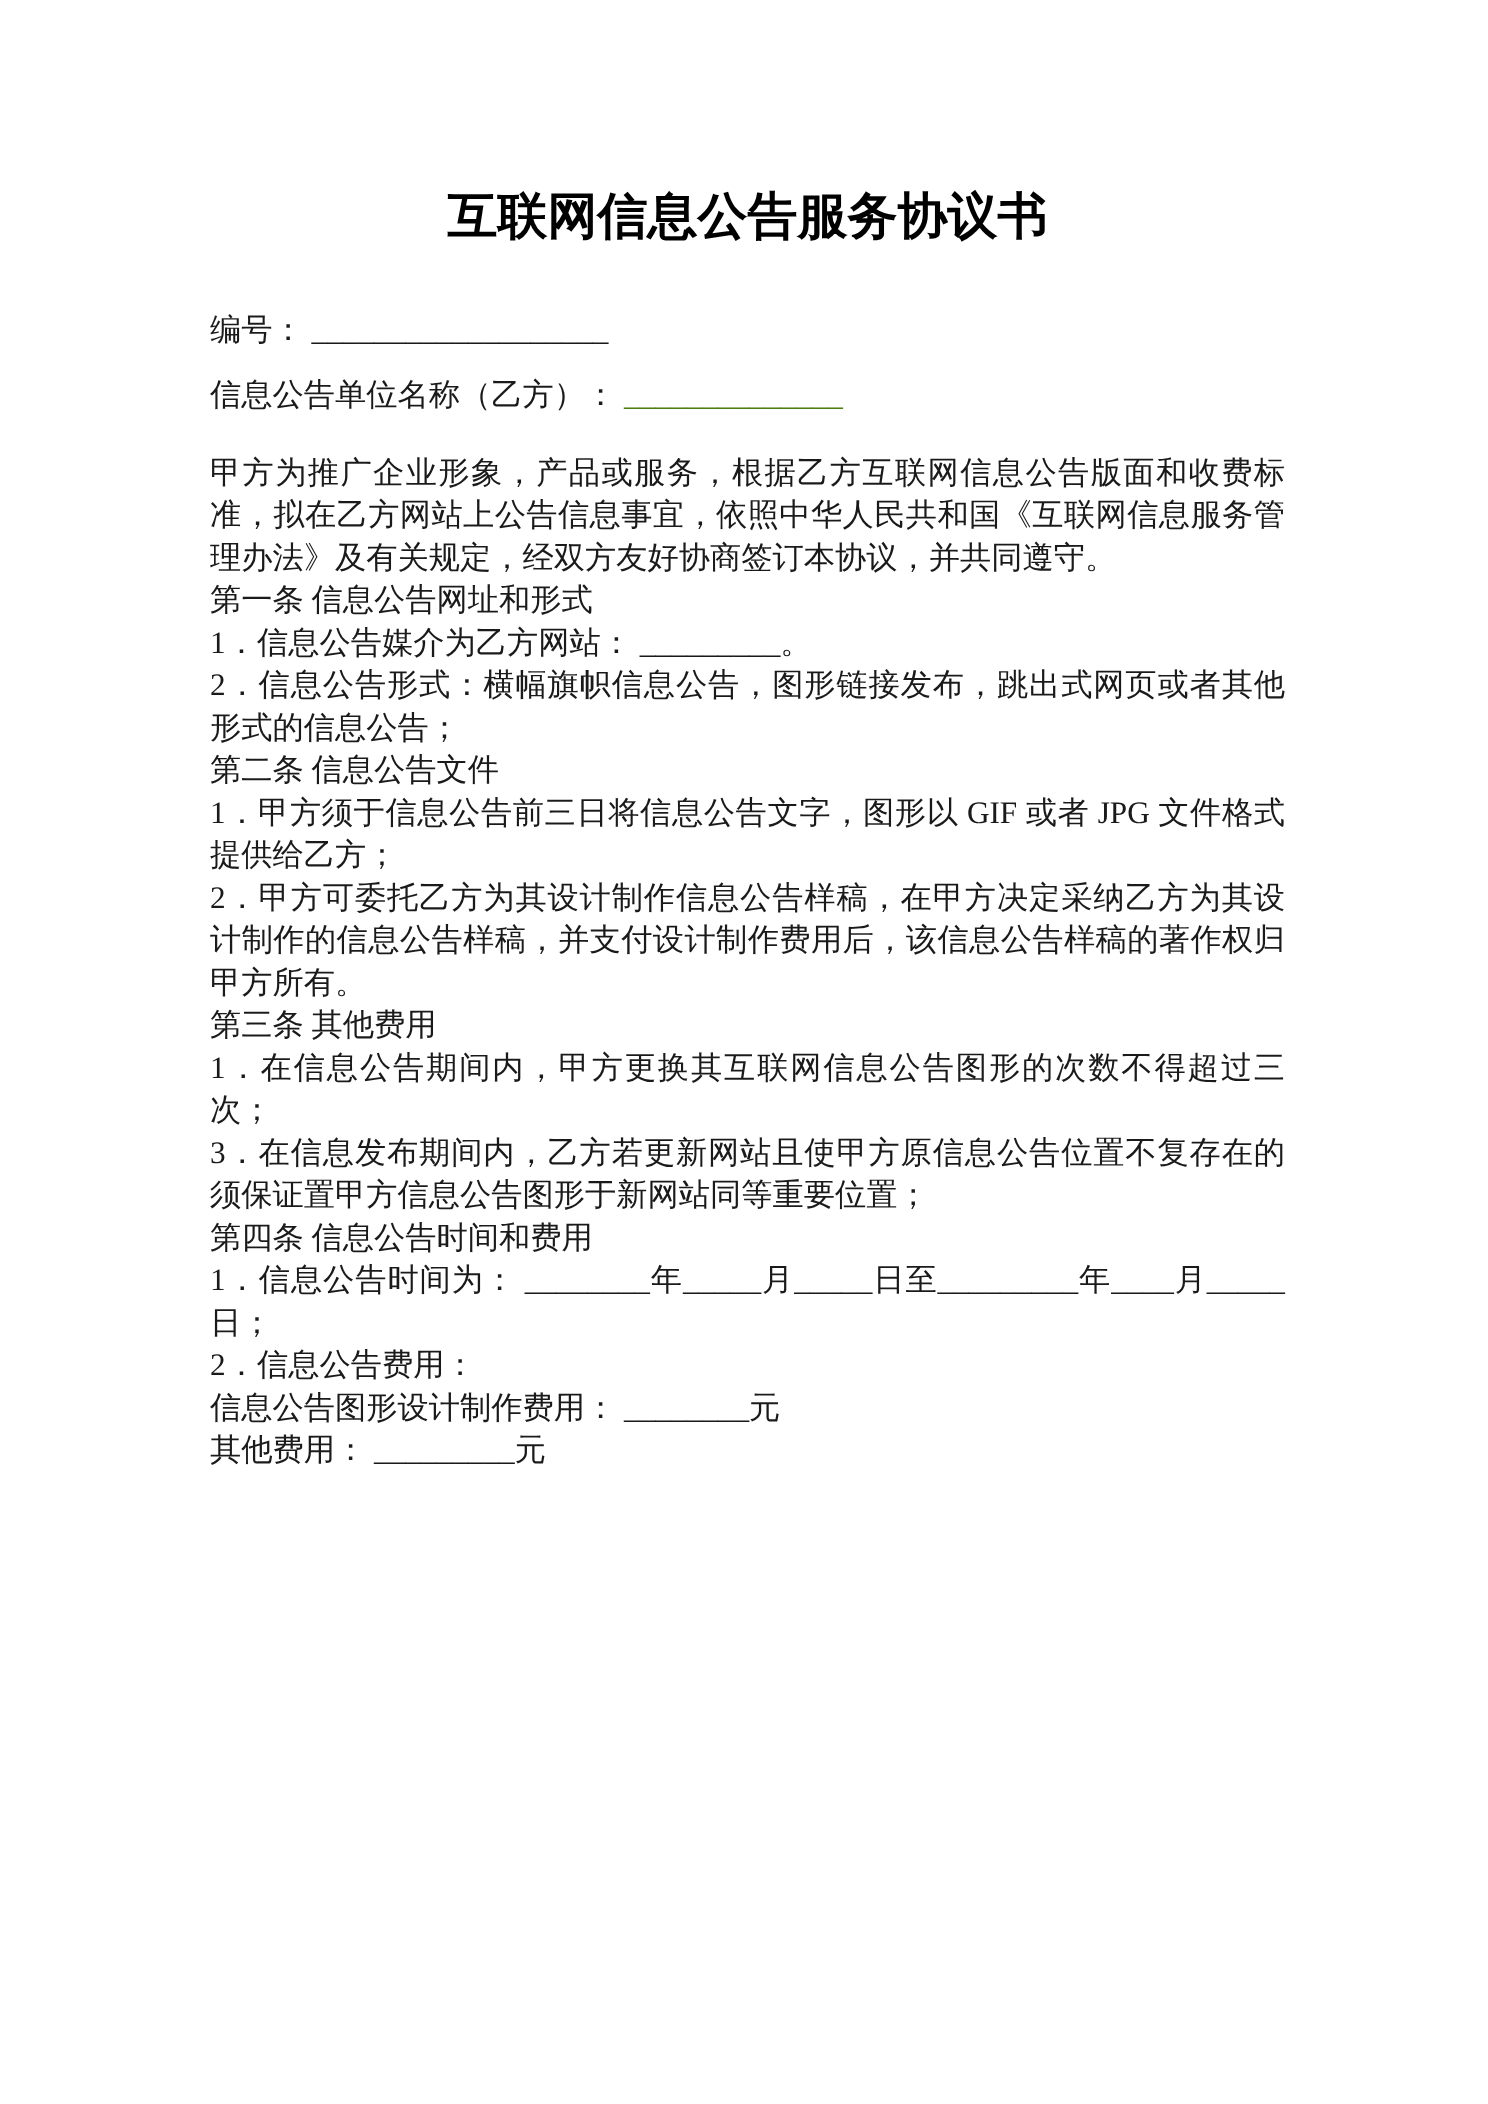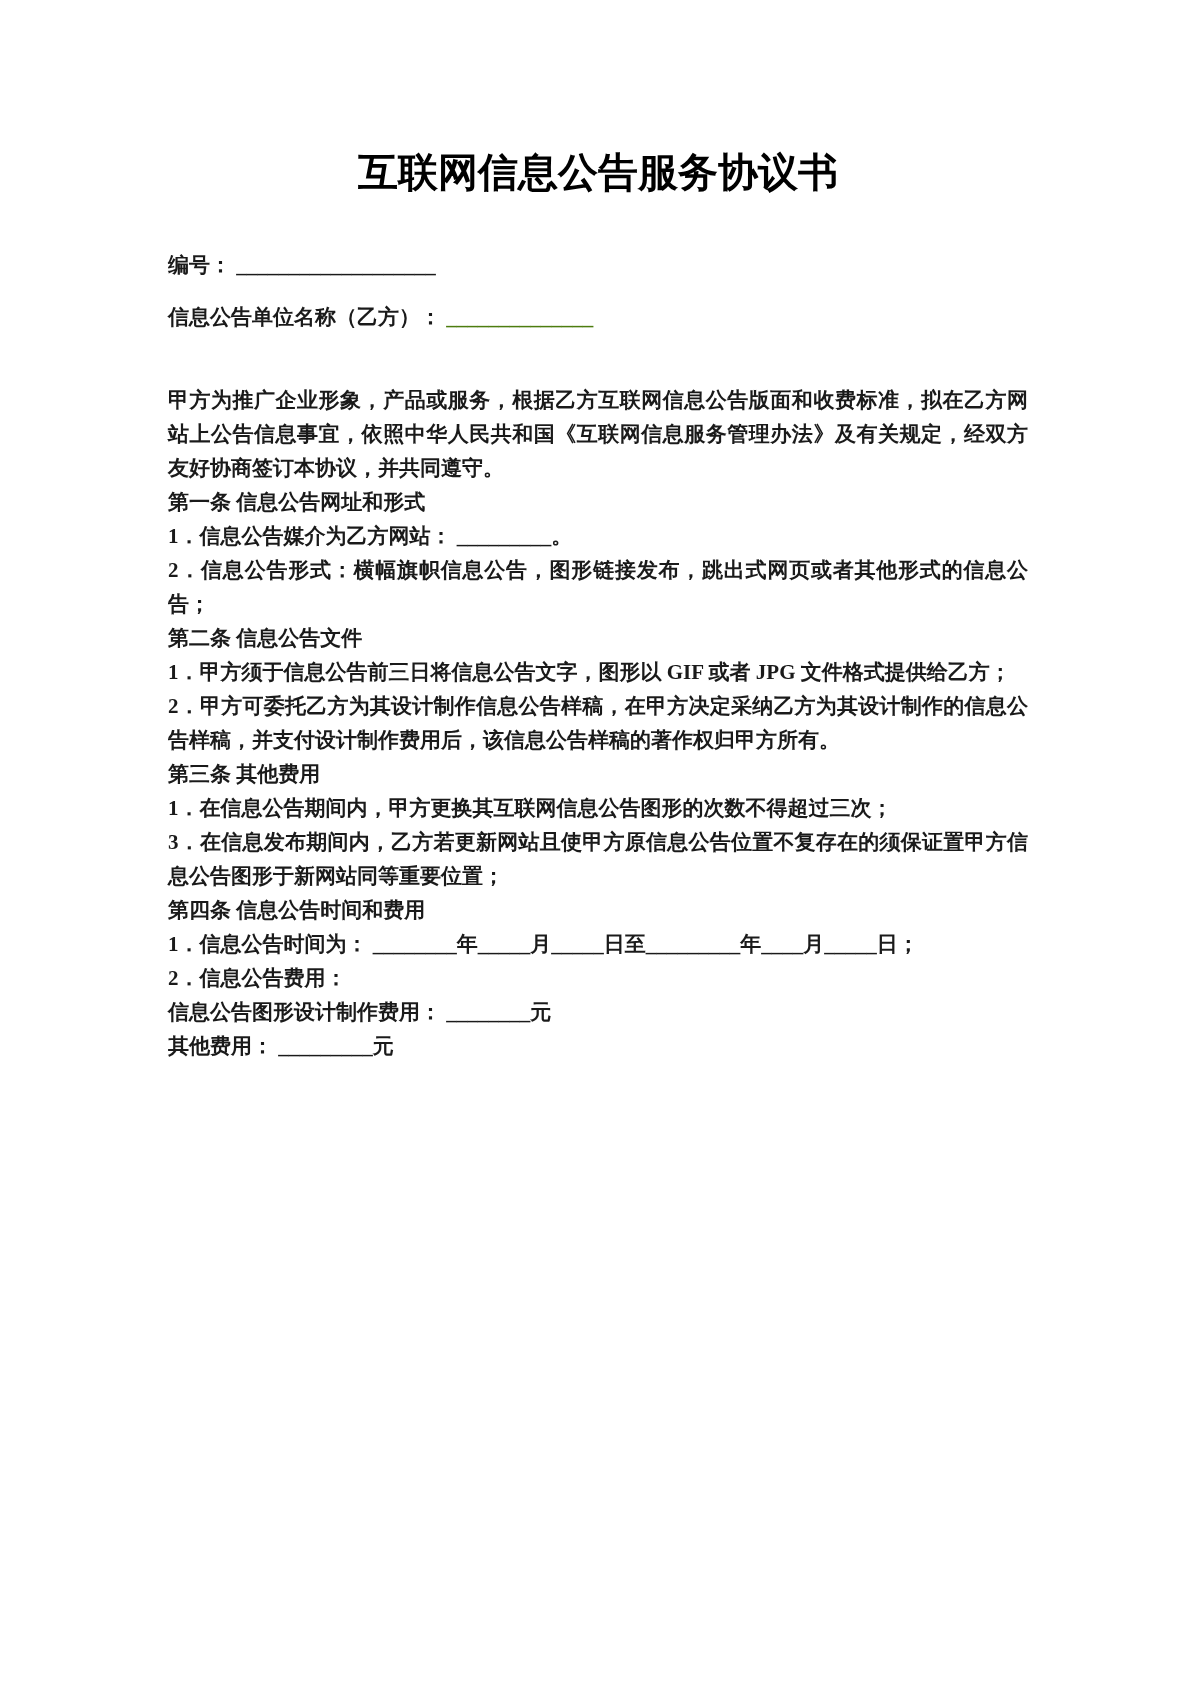--- a/index.html
+++ b/index.html
@@ -21,31 +21,30 @@
   }
   .doc-title {
     font-size: 40px;
     font-weight: bold;
     line-height: 54px;
     text-align: center;
     margin: 0 0 48px 0;
     color: #000000;
   }
   .line {
-    font-size: 21px;
+    font-size: 25px;
     line-height: 34px;
     margin: 0;
     text-align: justify;
     word-break: break-all;
     white-space: pre-wrap;
-    font-weight: bold;
   }
   .gap    { }
   .gap-sm { margin-top: 18px; }
-  .gap-lg { margin-top: 49px; }
+  .gap-lg { margin-top: 28px; }
   .blank-gray { color: #4d7c0f; }
 </style>
 </head>
 <body>
 
 <div class="page">
 
   <h1 class="doc-title">互联网信息公告服务协议书</h1>
 
   <p class="line">编号： ___________________</p>

